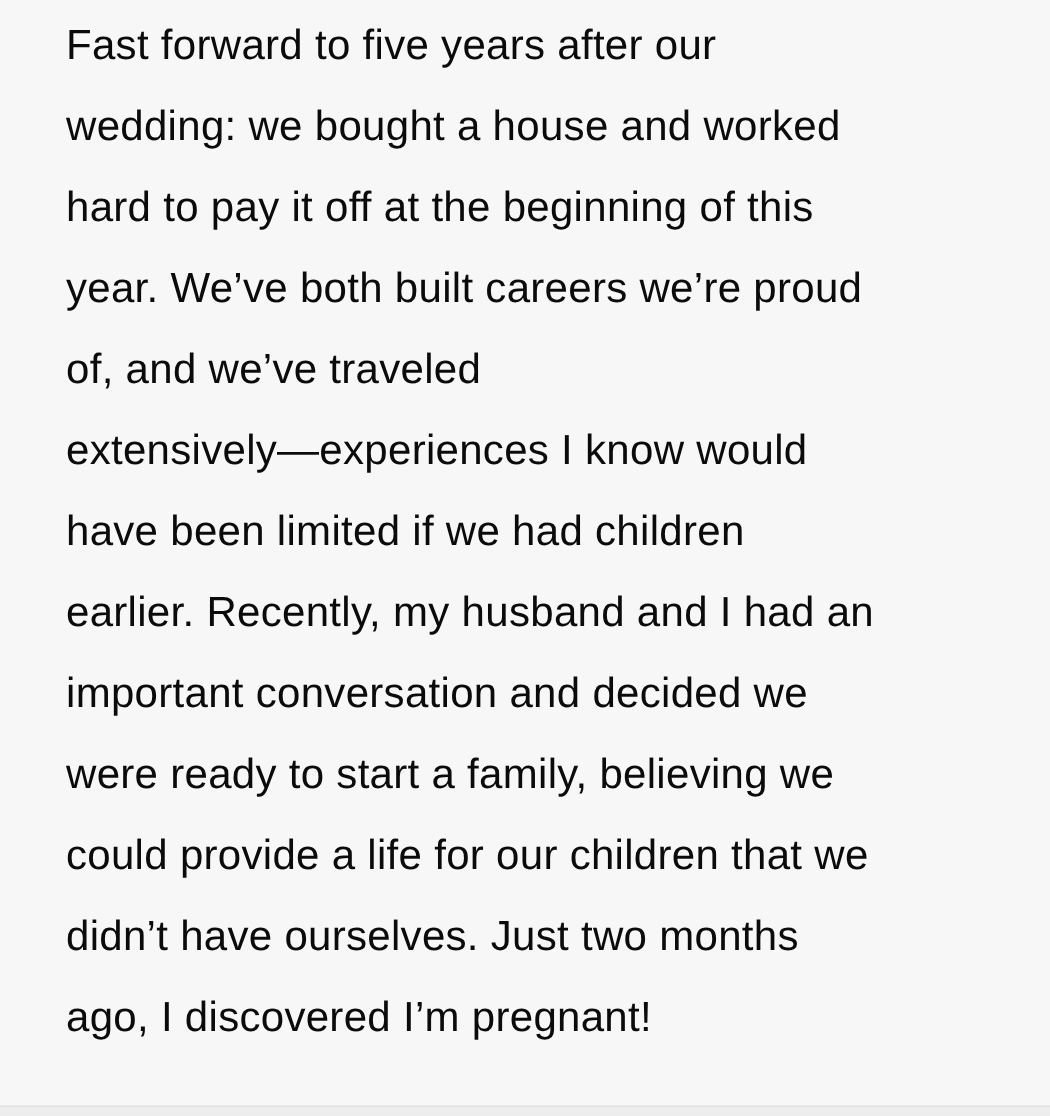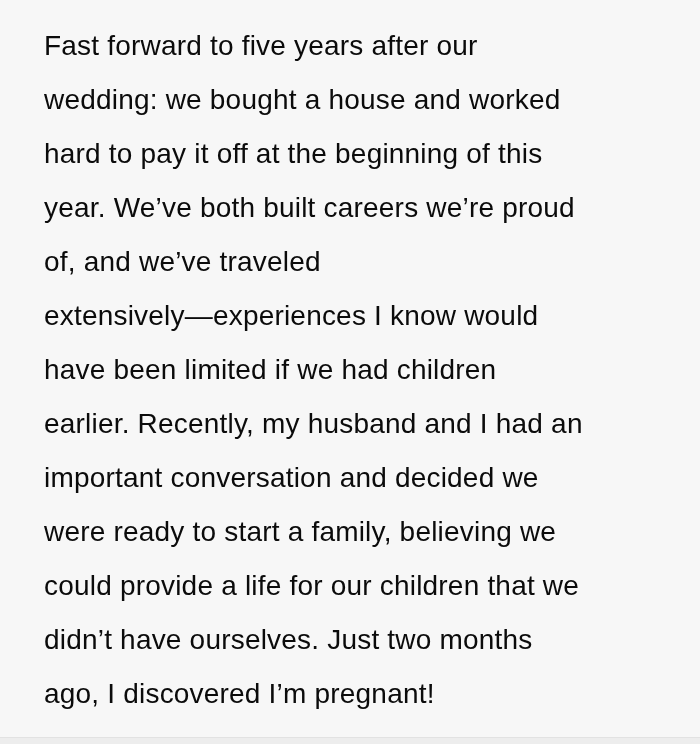--- a/index.html
+++ b/index.html
@@ -11,21 +11,21 @@
     height: 744px;
     background: #f7f7f7;
     font-family: "Liberation Sans", "DejaVu Sans", sans-serif;
     overflow: hidden;
     position: relative;
   }
   .story-wrap {
     box-sizing: border-box;
     width: 700px;
     height: 738px;
-    padding: 19px 40px 0 44px;
+    padding: 3px 40px 0 44px;
   }
   .story {
     font-size: 28px;
     line-height: 54px;
     letter-spacing: 0.2px;
     color: #0b0b0b;
     white-space: pre-line;           
     -webkit-font-smoothing: antialiased;
   }
   .bottom-edge {

